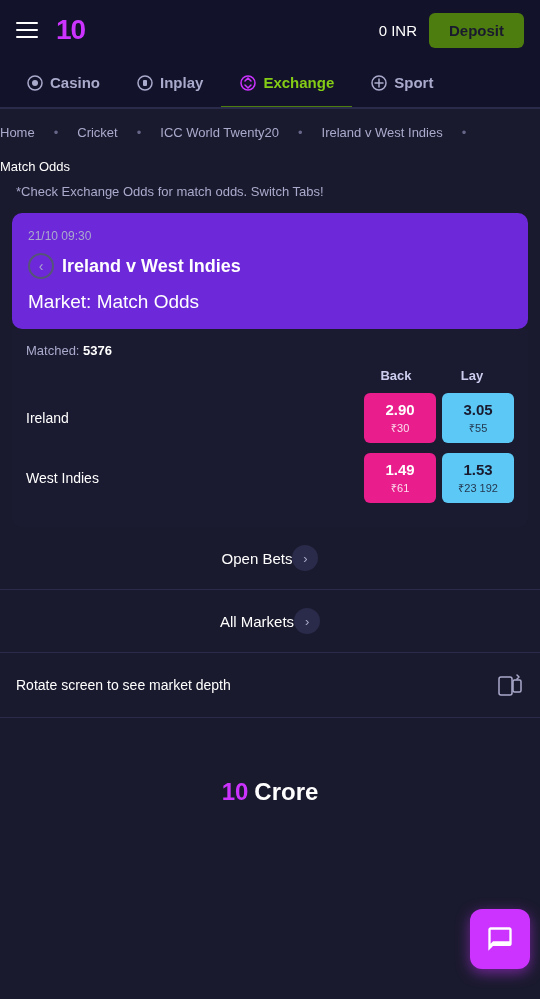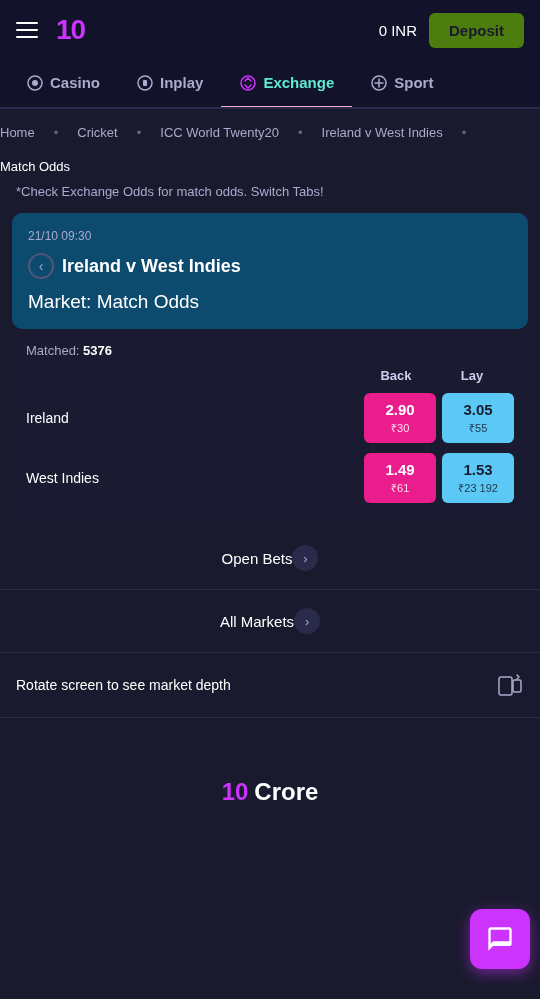--- a/index.html
+++ b/index.html
@@ -85,22 +85,22 @@
       padding: 14px 18px;
       font-size: 15px;
       font-weight: 600;
       color: #aaaacc;
       cursor: pointer;
       white-space: nowrap;
       border-bottom: 3px solid transparent;
       margin-bottom: -2px;
     }
     .nav-tab.active {
-      color: #5eead4;
-      border-bottom: 3px solid #f9a8d4;
+      color: #84cc16;
+      border-bottom: 3px solid #4d7c0f;
     }
     .nav-tab-icon {
       width: 18px;
       height: 18px;
       display: flex;
       align-items: center;
       justify-content: center;
     }
 
     
@@ -127,21 +127,21 @@
     
     .notice {
       padding: 6px 16px 14px 16px;
       font-size: 13px;
       color: #aaaacc;
     }
 
     
     .match-card {
       margin: 0 12px;
-      background-color: #0c4a6e;
+      background-color: #6d28d9;
       border-radius: 10px;
       padding: 16px;
     }
     .match-date {
       font-size: 12px;
       color: #aaaacc;
       margin-bottom: 10px;
     }
     .match-title-row {
       display: flex;

